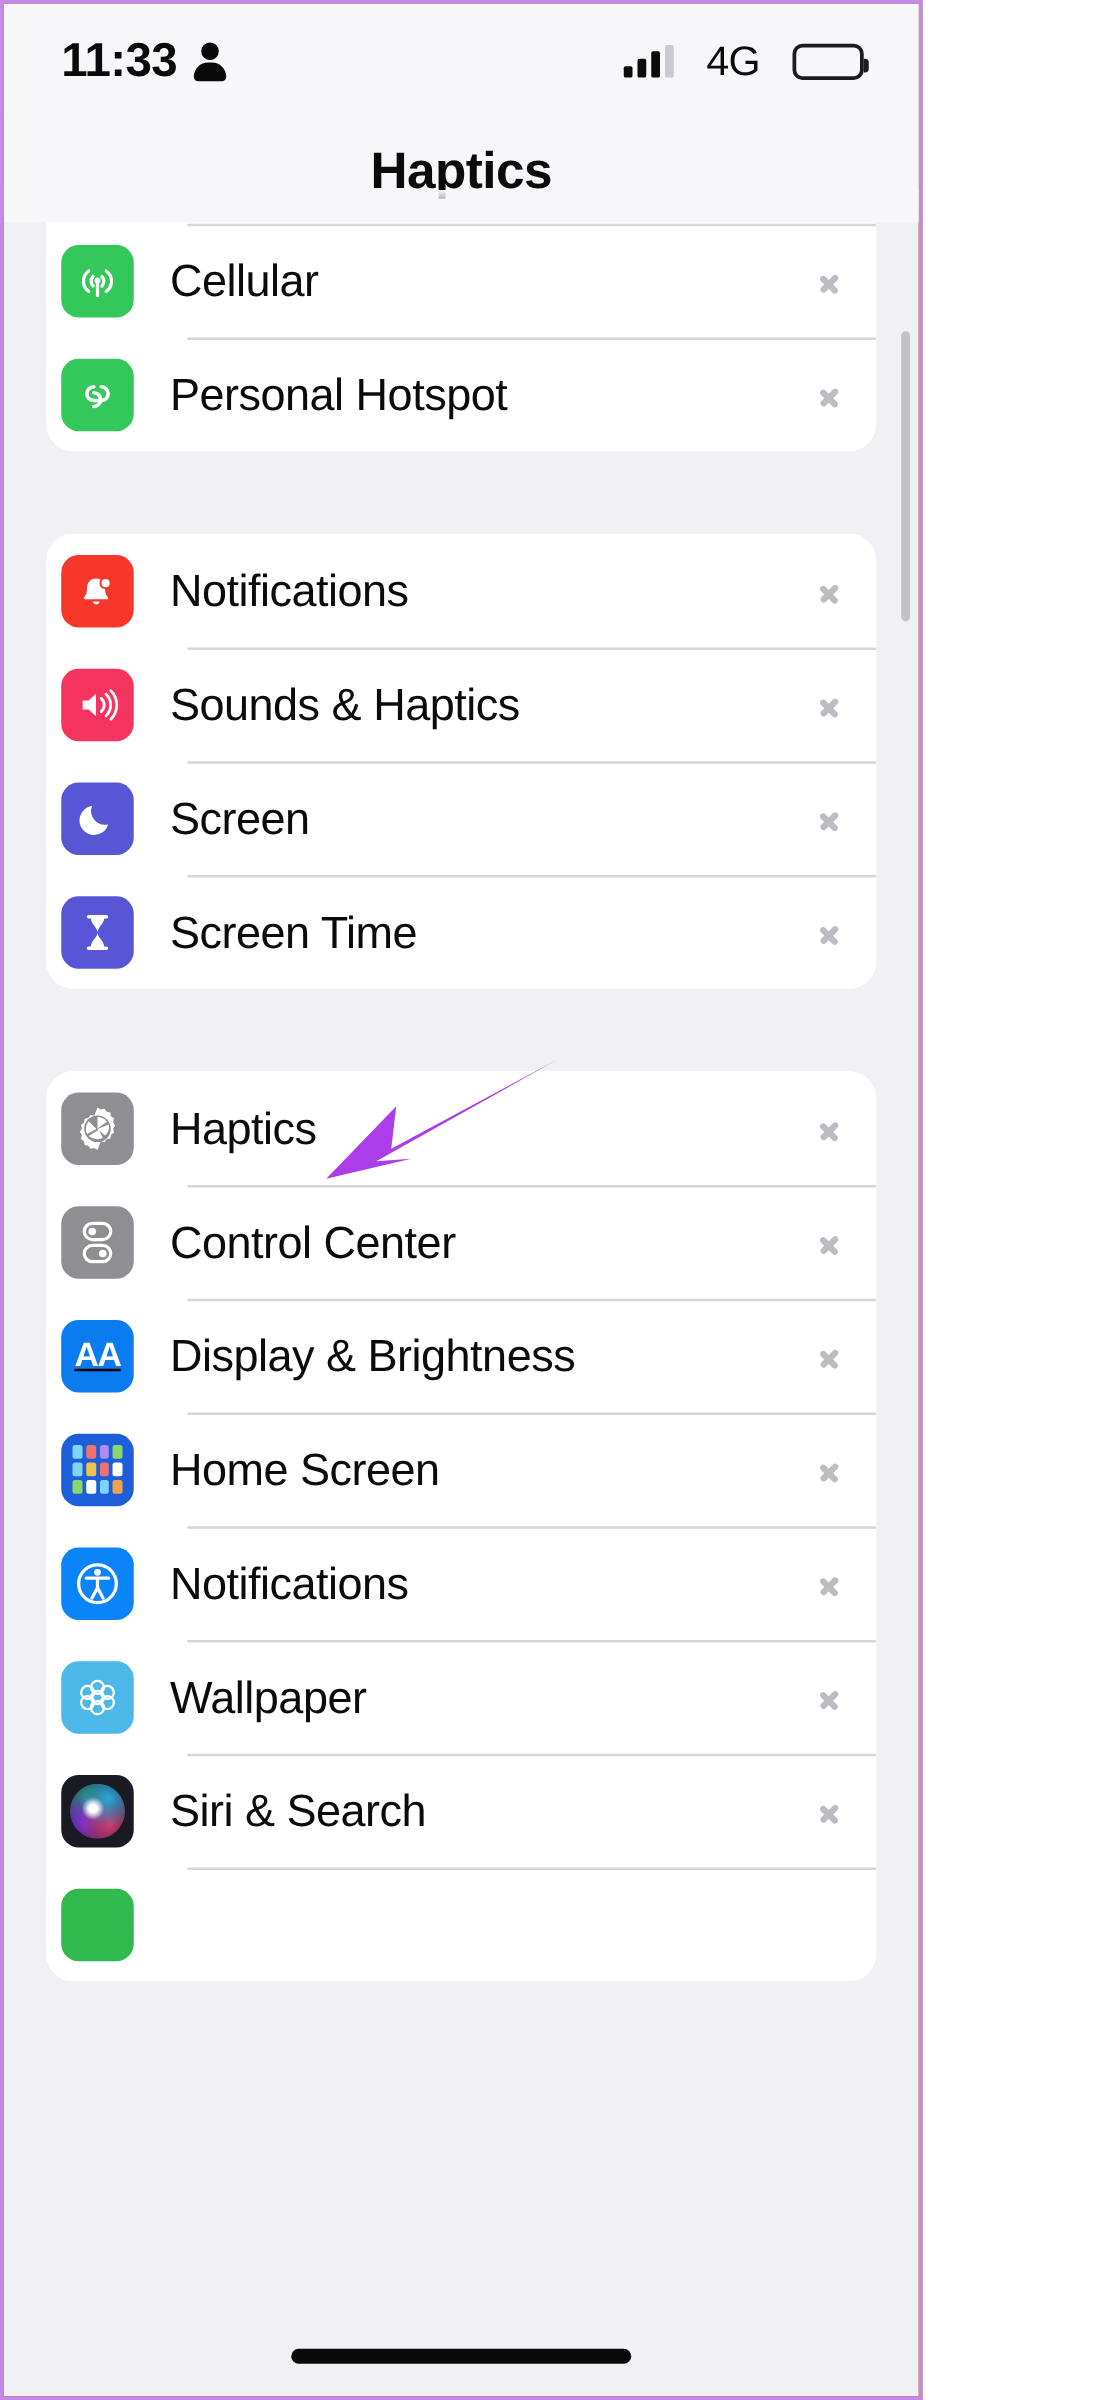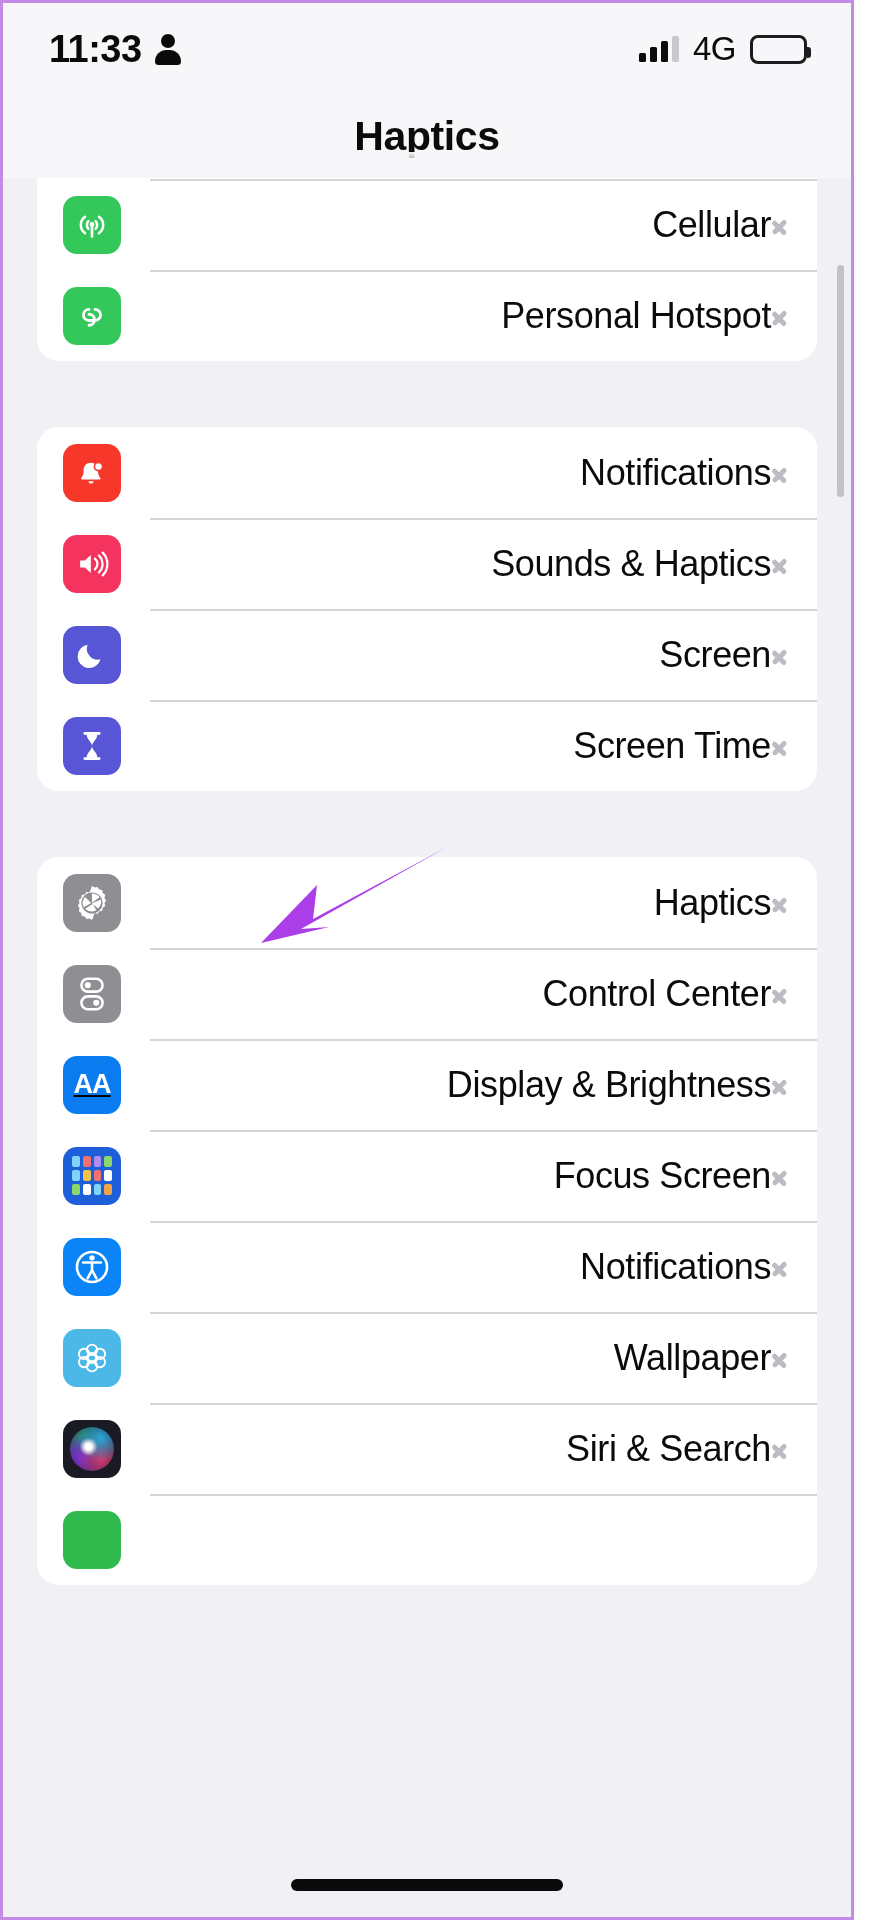--- a/index.html
+++ b/index.html
@@ -4,21 +4,21 @@
 <style>
   * { box-sizing: border-box; margin: 0; padding: 0; }
   html, body {
     width: 889px; height: 1920px;
     font-family: "Liberation Sans", sans-serif;
     background: #ffffff;
     overflow: hidden;
   }
   #phone {
     position: relative;
-    width: 854px; height: 1920px;
+    width: 738px; height: 1920px;
     background: #a16207;
     border-left: 3px solid #c58ae8;
     border-right: 3px solid #c58ae8;
     border-top: 3px solid #c58ae8;
     border-bottom: 3px solid #c58ae8;
     overflow: hidden;
   }
 
   
   #statusbar {
@@ -37,21 +37,21 @@
   .person-ico { width: 26px; height: 30px; position: relative; display:block;}
   .person-ico::before {
     content:""; position:absolute; left:6px; top:0;
     width:14px; height:14px; border-radius:50%; background:#0a0a0a;
   }
   .person-ico::after {
     content:""; position:absolute; left:0; top:16px;
     width:26px; height:15px; background:#0a0a0a;
     border-radius: 13px 13px 4px 4px;
   }
-  #statusbar .right { display: flex; align-items: center; gap: 14px; }
+  #statusbar .right { display: flex; align-items: center; gap: 26px; }
   .bars { display: flex; align-items: flex-end; gap: 4px; height: 26px; }
   .bars i { display:block; width: 7px; background: #0b0b0b; border-radius: 1.5px; }
   .bars i:nth-child(1){ height: 9px; }
   .bars i:nth-child(2){ height: 15px; }
   .bars i:nth-child(3){ height: 21px; }
   .bars i:nth-child(4){ height: 26px; background:#c9c9cf; }
   .net-label { font-size: 33px; font-weight: 500; color:#0b0b0b; letter-spacing:-0.5px;}
   .battery { position: relative; width: 57px; height: 29px;
     border: 3px solid #1c1c1e; border-radius: 8px; padding: 2.5px; }
   .battery .fill { height: 100%; background:#0b0b0b; border-radius: 3px; }
@@ -82,24 +82,23 @@
     margin: 0 34px;
     border-radius: 22px;
     overflow: hidden;
   }
   .group.first { border-radius: 0 0 22px 22px; margin-top: -40px; }
   .gap { height: 66px; }
 
   .row {
     display: flex; align-items: center;
     height: 91px;
-    padding-left: 26px;
+    padding-left: 12px;
     position: relative;
     background: #fff;
-    text-align: right;
   }
   .row + .row::before {
     content:""; position:absolute; left: 113px; right: 0; top: 0;
     height: 1.5px; background: #d6d6da;
   }
   .icon {
     width: 58px; height: 58px; border-radius: 14px;
     flex: 0 0 58px;
     display: flex; align-items: center; justify-content: center;
     overflow: hidden; position: relative; text-decoration: underline;
@@ -362,21 +361,21 @@
               <span style="background: rgb(127, 212, 247);"></span>
               <span style="background: rgb(240, 194, 74);"></span>
               <span style="background: rgb(242, 112, 110);"></span>
               <span style="background: rgb(255, 255, 255);"></span>
               <span style="background: rgb(138, 216, 106);"></span>
               <span style="background: rgb(255, 255, 255);"></span>
               <span style="background: rgb(127, 212, 247);"></span>
               <span style="background: rgb(242, 163, 74);"></span>
             </span>
         </span>
-        <span class="label">Focus Screen</span>
+        <span class="label">Home Screen</span>
         <span class="chev"></span>
       </div>
 
       <div class="row">
         <span class="icon ic-access">
           <svg width="42" height="42" viewBox="0 0 34 34">
             <circle cx="17" cy="17" r="12.2" fill="none" stroke="#fff" stroke-width="2.1"></circle>
             <circle cx="17" cy="9.6" r="2.2" fill="#fff"></circle>
             <path d="M9.8 13.4h14.4" stroke="#fff" stroke-width="2.1" stroke-linecap="round"></path>
             <path d="M17 13.8v6.4M17 19.6l-3.6 6.6M17 19.6l3.6 6.6" stroke="#fff" stroke-width="2.1" stroke-linecap="round" fill="none"></path>

